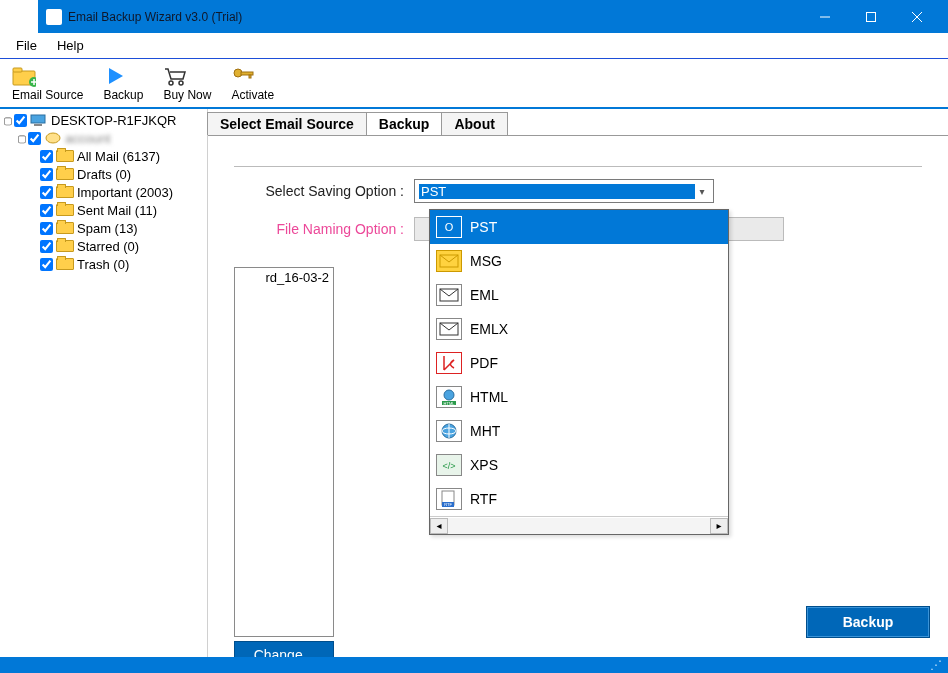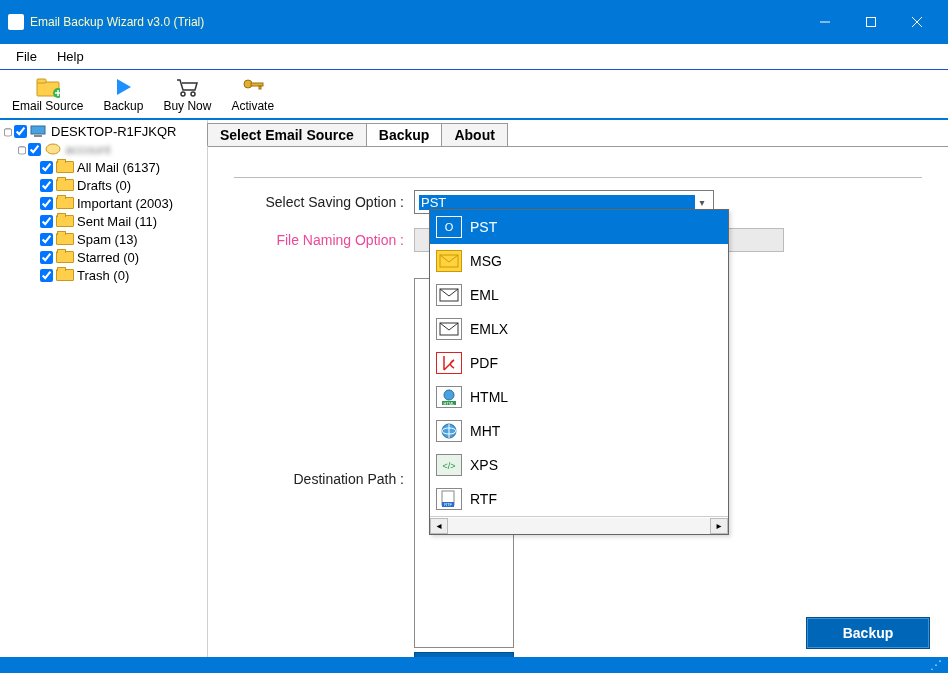--- a/index.html
+++ b/index.html
@@ -1,31 +1,31 @@
 <!DOCTYPE html>
 <html><head>
 <meta charset="utf-8">
 <style>
 * { box-sizing: border-box; margin: 0; padding: 0; font-family: "Segoe UI", Tahoma, sans-serif; }
 body { background: #fff; width: 948px; height: 673px; overflow: hidden; position: relative; }
 
 
-.titlebar { height: 44px; background: #0178d7; color: #fef9c3; display: flex; align-items: center; padding: 0 8px; font-size: 12px; }
+.titlebar { height: 33px; background: #0178d7; color: #0f172a; display: flex; align-items: center; padding: 0 8px; font-size: 12px; margin-left: 38px; }
 .titlebar .icon { width: 16px; height: 16px; margin-right: 6px; background: #fff; border-radius: 2px; display:inline-block; }
 .titlebar .title { flex: 1; }
 .titlebar .winbtn { width: 46px; height: 30px; display: flex; align-items: center; justify-content: center; cursor: pointer; }
 .titlebar svg { stroke: #fff; stroke-width: 1; fill: none; }
 
 
 .menubar { height: 26px; border-bottom: 1px solid #1d4ed8; display: flex; align-items: center; padding: 0 6px; font-size: 13px; }
 .menubar .menuitem { padding: 2px 10px; cursor: pointer; }
 
 
 .toolbar { height: 50px; display: flex; align-items: center; padding: 2px 4px; border-bottom: 2px solid #0178d7; gap: 4px; }
-.toolbtn { display: flex; flex-direction: column; align-items: center; justify-content: center; padding: 2px 8px; font-size: 12px; min-width: 56px; cursor: pointer; }
+.toolbtn { display: flex; flex-direction: column; align-items: flex-start; justify-content: center; padding: 2px 8px; font-size: 12px; min-width: 56px; cursor: pointer; }
 .toolbtn .ticon { width: 24px; height: 24px; margin-bottom: 0px; display:flex; align-items:center; justify-content:center; }
 
 
 .main { display: flex; height: calc(100% - 30px - 26px - 50px - 16px); }
 .sidebar { width: 208px; border-right: 1px solid #d0d0d0; padding: 2px 2px; font-size: 13px; overflow:auto; }
 .tree-row { display: flex; align-items: center; height: 18px; white-space: nowrap; }
 .tree-row .exp { width: 12px; text-align: center; color: #555; font-size: 10px; cursor:pointer; user-select:none;}
 .tree-row input[type=checkbox] { margin: 0 3px 0 0; width:13px; height:13px; }
 .tree-row .ticon { width: 18px; height: 14px; margin-right: 3px; display:inline-flex; align-items:center; justify-content:center; }
 .tree-row .lbl { }
@@ -235,21 +235,20 @@
           <span class="arrow">▾</span>
         </div>
       </div>
 
       <div class="form-row">
         <div class="label disabled">File Naming Option  :</div>
         <div class="disabled-combo"></div>
       </div>
 
       <div class="form-row" style="margin-top:26px;">
-        <div class="label">Destination Path  :</div>
         <div style="display:flex; flex-direction:column; gap:4px;">
           <div class="path-in">
               <span style="float:right">rd_16-03-2</span>
             </div>
           <div style="display:flex; justify-content:center;">
               <div class="change-btn">Change...</div>
             </div>
         </div>
       </div>
 

